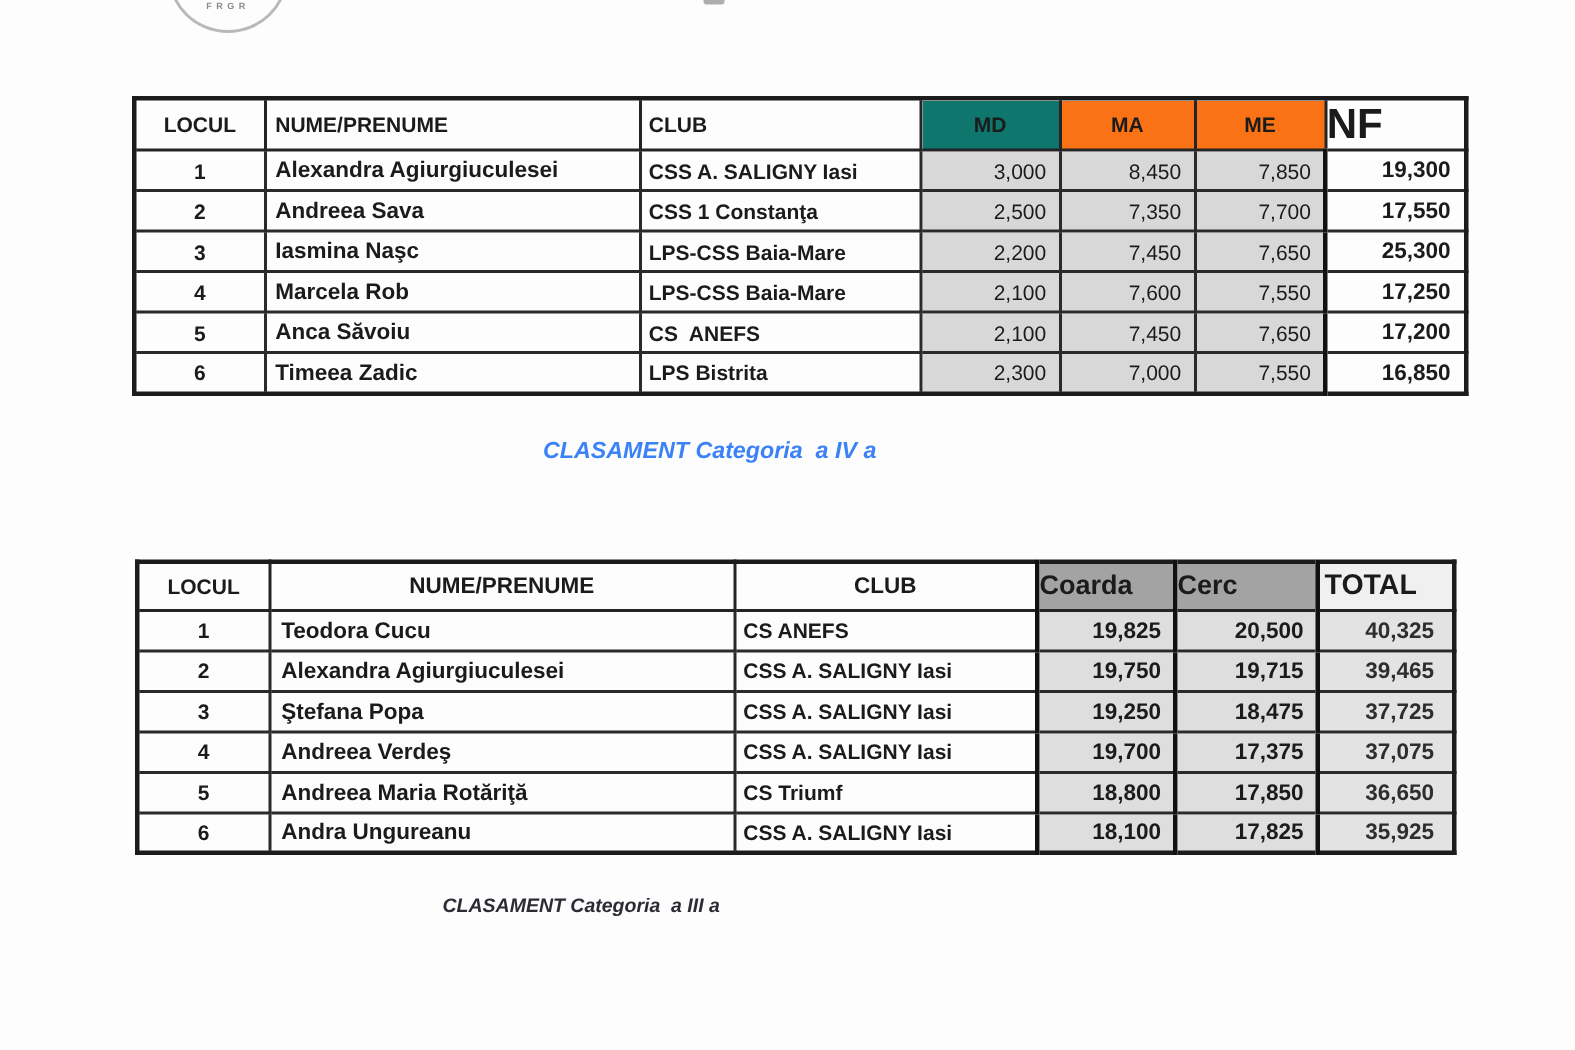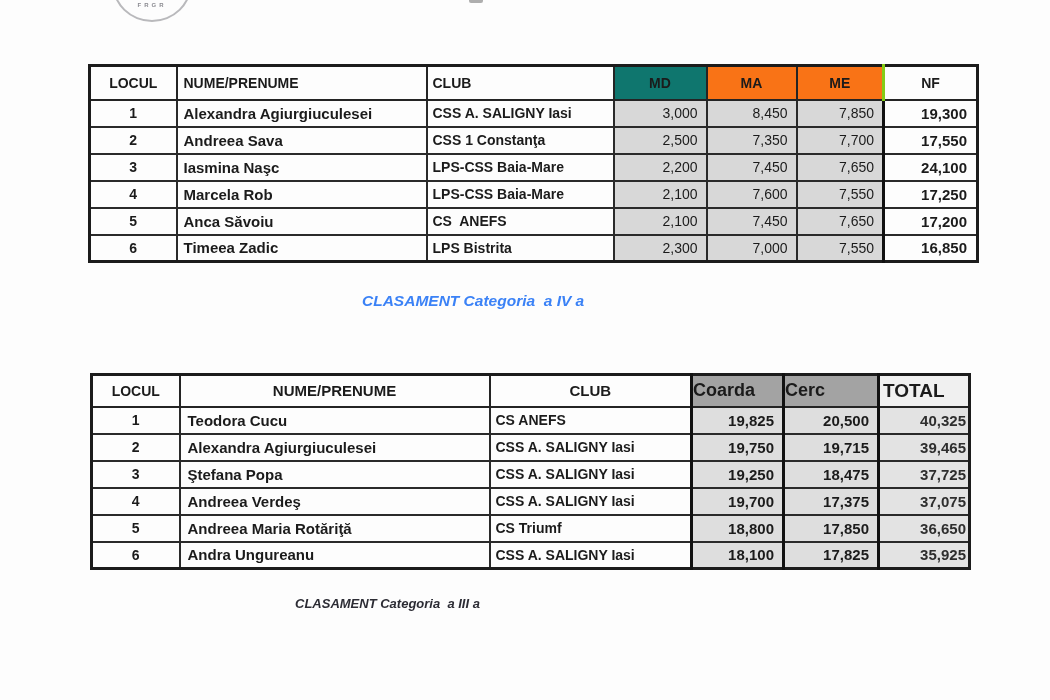--- a/index.html
+++ b/index.html
@@ -40,21 +40,21 @@
   .t1 .c-locul   { width:87px;  text-align:center; font-size:14px; font-weight:700; }
   .t1 .c-nume    { width:250px; text-align:left; padding-left:6px; font-size:15px; font-weight:600; }
   .t1 .c-club    { width:187px; text-align:left; padding-left:5px; font-size:14px; font-weight:600; }
   .t1 .c-md      { width:93px; }
   .t1 .c-ma      { width:90px; }
   .t1 .c-me      { width:87px; }
   .t1 .c-nf      { width:94px; }
   .t1 th.c-nume, .t1 th.c-club { font-size:14px; }
   .t1 th.c-md { background:#0f766e; font-size:14px; }
   .t1 th.c-ma, .t1 th.c-me { background:#f97316; font-size:14px; text-align:center; }
-  .t1 th.c-nf { font-size:14px; text-align:center; border-left:3px solid #84cc16; }
+  .t1 th.c-nf { font-size:28px; text-align:left; border-left:1px solid #84cc16; }
   .t1 td.c-md, .t1 td.c-ma, .t1 td.c-me {
     background:#d8d8d8; text-align:right; padding-right:8px;
     font-size:14px; font-weight:400;
   }
   .t1 td.c-nf {
     text-align:right; padding-right:9px; font-size:15px; font-weight:700;
     border-left:3px solid #111;
   }
 
   
@@ -84,21 +84,21 @@
     font-size:18px; text-align:left; background:#a3a3a3;
     border-left:3px solid #111; border-right:3px solid #111;
   }
   .t2 th.d-total { font-size:19px; text-align:left; padding-left:3px; background:#f0f0f0; }
   .t2 td.d-coarda, .t2 td.d-cerc {
     background:#dedede; text-align:right; padding-right:8px;
     font-size:15px; font-weight:700;
     border-left:3px solid #111; border-right:3px solid #111;
   }
   .t2 td.d-total {
-    background:#e3e3e3; text-align:right; padding-right:2px;
+    background:#e3e3e3; text-align:right; padding-right:12px;
     font-size:15px; font-weight:600; color:#2e2e2e;
   }
 </style>
 </head>
 <body>
 
 <div class="stamp"></div>
 <div class="stamp-text">FRGR</div>
 <div class="top-mark"></div>
 
@@ -133,21 +133,21 @@
       <td class="c-me">7,700</td>
       <td class="c-nf">17,550</td>
     </tr>
     <tr>
       <td class="c-locul">3</td>
       <td class="c-nume">Iasmina Naşc</td>
       <td class="c-club">LPS-CSS Baia-Mare</td>
       <td class="c-md">2,200</td>
       <td class="c-ma">7,450</td>
       <td class="c-me">7,650</td>
-      <td class="c-nf">24,100</td>
+      <td class="c-nf">25,300</td>
     </tr>
     <tr>
       <td class="c-locul">4</td>
       <td class="c-nume">Marcela Rob</td>
       <td class="c-club">LPS-CSS Baia-Mare</td>
       <td class="c-md">2,100</td>
       <td class="c-ma">7,600</td>
       <td class="c-me">7,550</td>
       <td class="c-nf">17,250</td>
     </tr>

